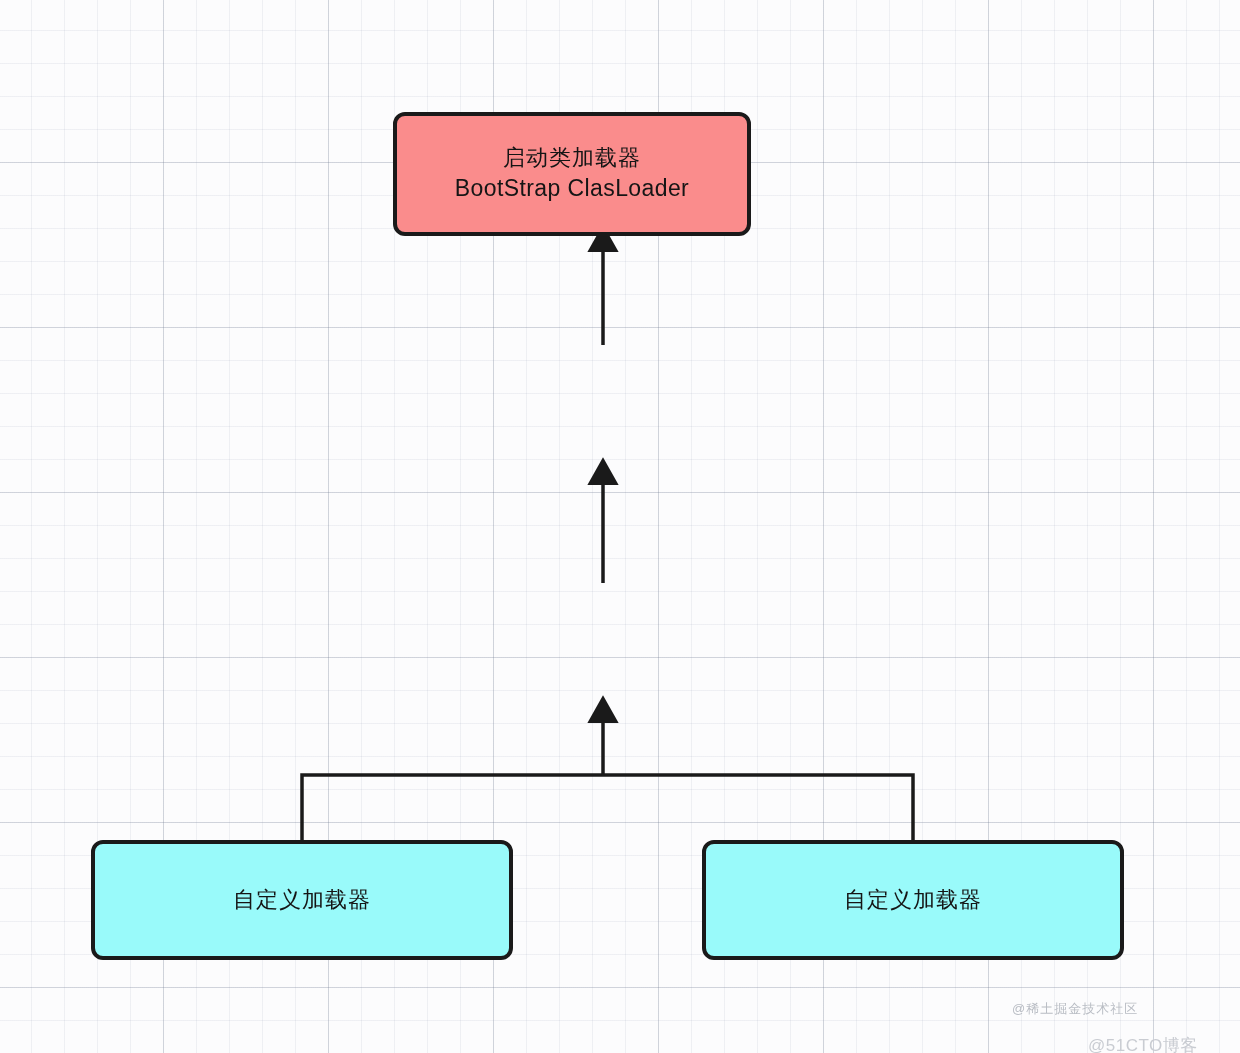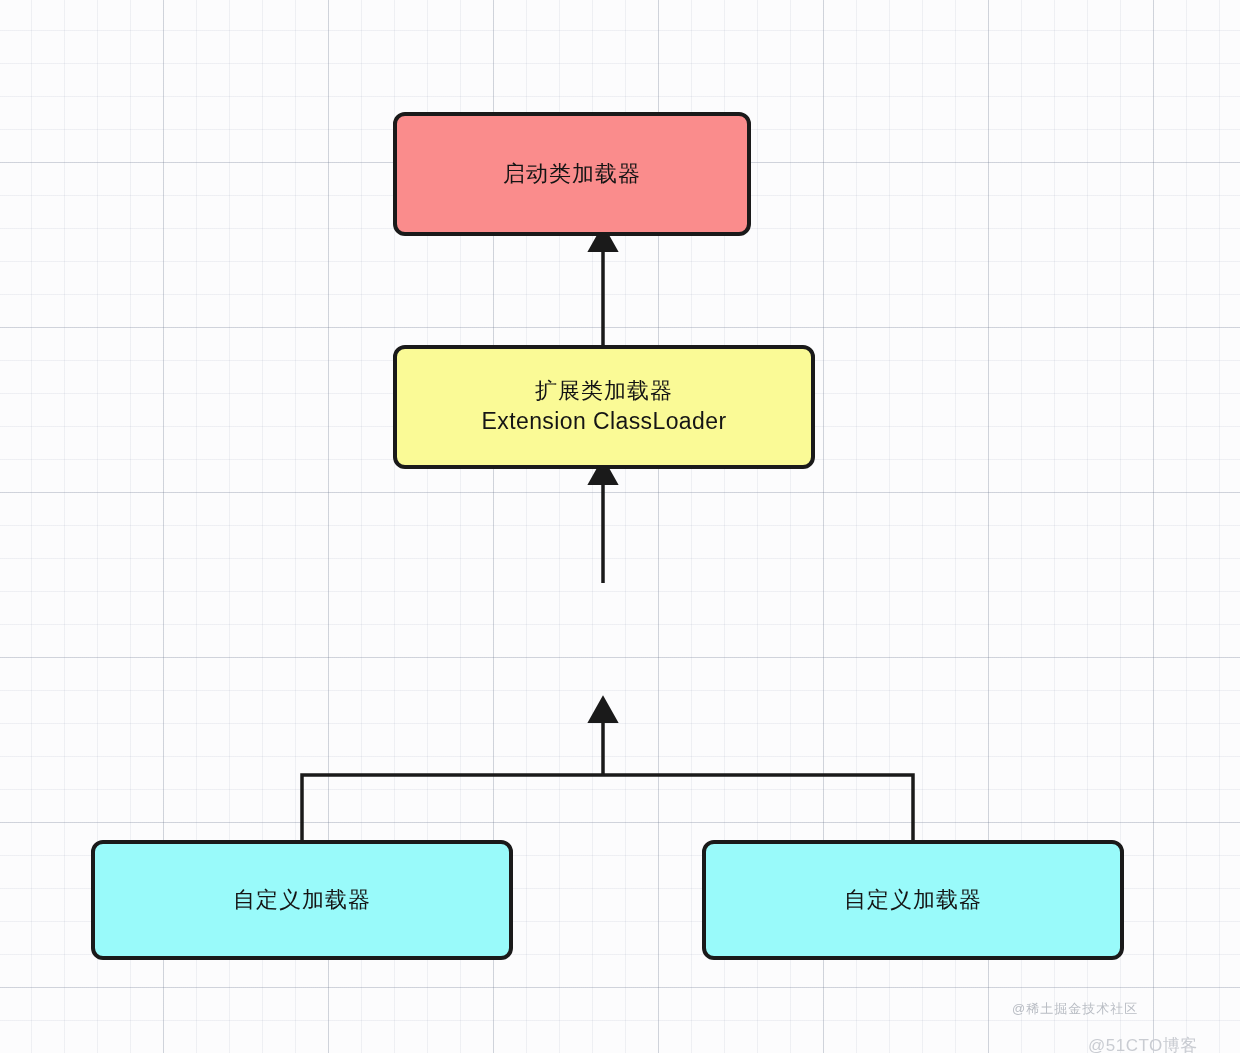--- a/index.html
+++ b/index.html
@@ -109,26 +109,23 @@
 
     <line x1="603" y1="583" x2="603" y2="481" stroke="#1a1a1a" stroke-width="3.5" marker-end="url(#arrowhead)"></line>
 
     <path d="M 302,840 L 302,775 L 603,775" fill="none" stroke="#1a1a1a" stroke-width="3.5" stroke-linecap="butt" stroke-linejoin="miter"></path>
     <path d="M 913,840 L 913,775 L 603,775" fill="none" stroke="#1a1a1a" stroke-width="3.5" stroke-linecap="butt" stroke-linejoin="miter"></path>
     <line x1="603" y1="776" x2="603" y2="719" stroke="#1a1a1a" stroke-width="3.5" marker-end="url(#arrowhead)"></line>
   </svg>
 
   <div class="node" id="node-bootstrap">
     <div class="cn">启动类加载器</div>
+    <div class="en">BootStrap ClasLoader</div>
   </div>
 
-  <div class="node" id="node-extension">
-    <div class="cn">扩展类加载器</div>
-    <div class="en">Extension ClassLoader</div>
-  </div>
 
 
   <div class="node" id="node-custom-left">
     <div class="cn">自定义加载器</div>
   </div>
 
   <div class="node" id="node-custom-right">
     <div class="cn">自定义加载器</div>
   </div>
 

